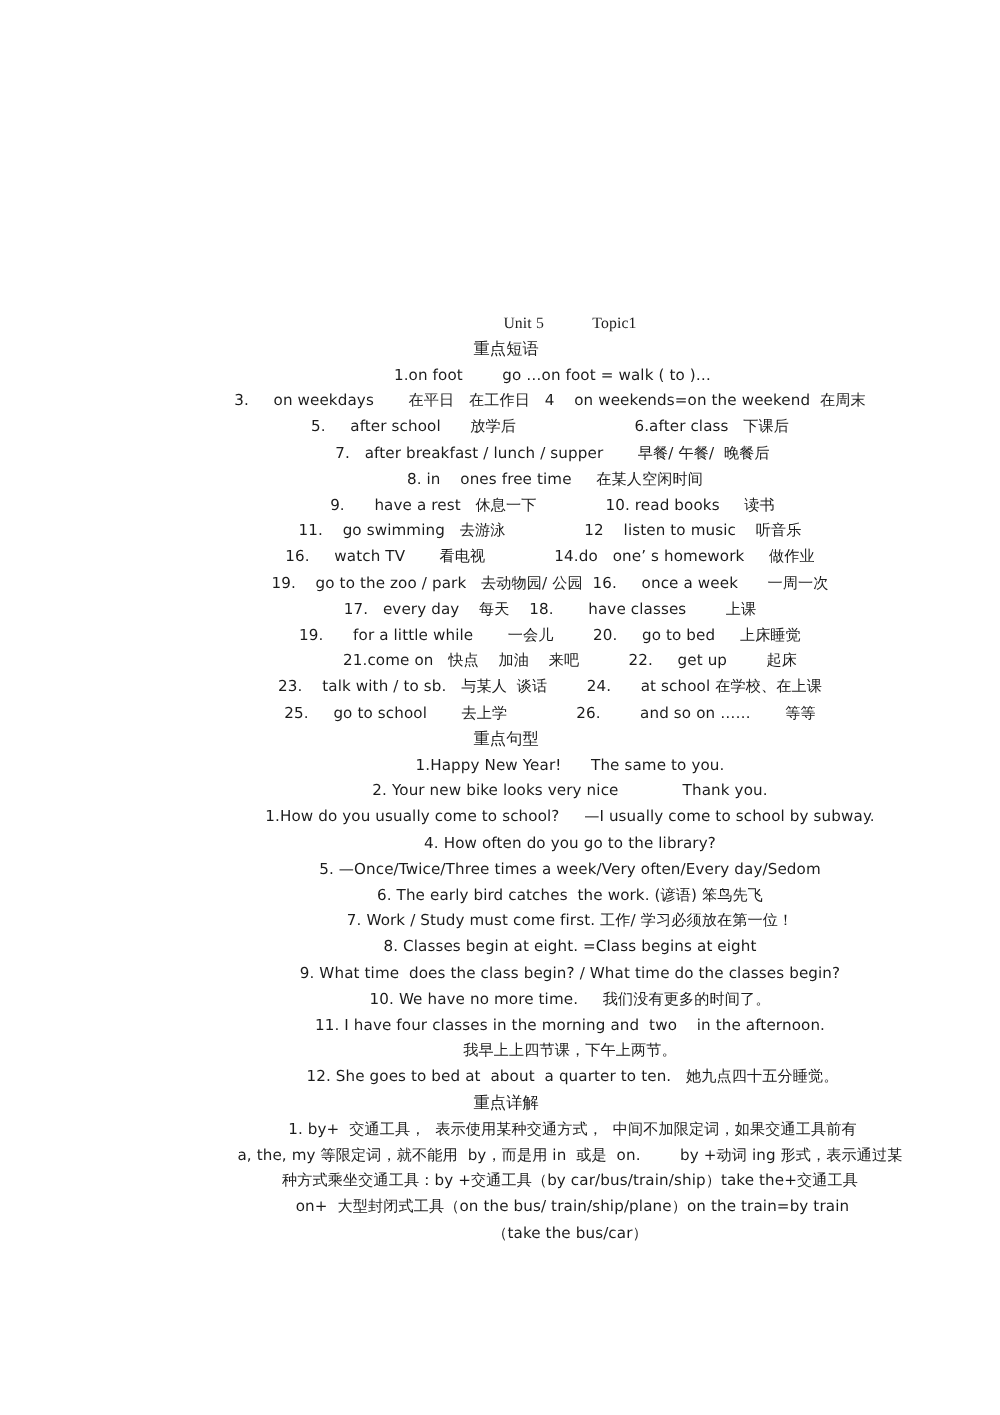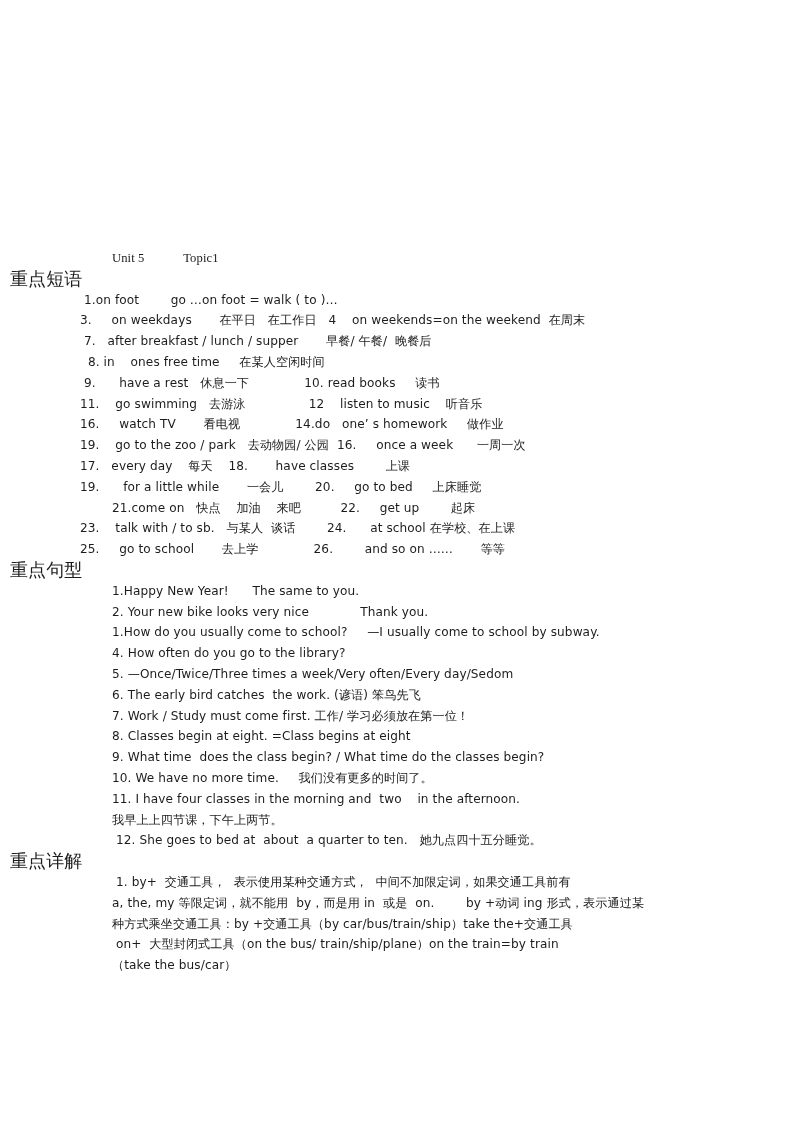--- a/index.html
+++ b/index.html
@@ -15,56 +15,58 @@
     background: #ffffff;
     overflow: hidden;
     font-family: "Liberation Serif", "DejaVu Serif", serif;
     color: #1a1a1a;
   }
   .doc-body {
     position: absolute;
     left: 0;
     top: 248px;
     width: 800px;
+    text-align: center;
   }
   .line {
     font-size: 12.3px;
     line-height: 20.8px;
     white-space: pre;
     color: #1c1c1c;
     letter-spacing: 0.1px;
   }
   
   .ind-0  { padding-left: 112px; }
   .ind-1  { padding-left: 80px; }
   .ind-2  { padding-left: 119px; }
 
   .cjk {
     font-family: "DejaVu Sans", "Liberation Sans", sans-serif;
     font-size: 12.1px;
   }
   .head-line { font-size: 12.6px; }
   .section-head {
     font-family: Liberation Sans, sans-serif;
-    font-size: 18px;
+    font-size: 13px;
     padding-left: 10px;
   }
 </style>
 </head>
 <body>
 
 <div class="page">
   <div class="doc-body">
 
     <div class="line head-line ind-0">Unit 5            Topic1</div>
 
     <div class="line section-head ind-2">重点短语</div>
 
     <div class="line cjk ind-1"> 1.on foot        go …on foot = walk ( to )…</div>
     <div class="line cjk ind-1">3.     on weekdays       在平日   在工作日   4    on weekends=on the weekend  在周末</div>
+    <div class="line cjk ind-1">5.     after school      放学后                        6.after class   下课后</div>
     <div class="line cjk ind-1"> 7.   after breakfast / lunch / supper       早餐/ 午餐/  晚餐后</div>
     <div class="line cjk ind-1">  8. in    ones free time     在某人空闲时间</div>
     <div class="line cjk ind-1"> 9.      have a rest   休息一下              10. read books     读书</div>
     <div class="line cjk ind-1">11.    go swimming   去游泳                12    listen to music    听音乐</div>
     <div class="line cjk ind-1">16.     watch TV       看电视              14.do   one’ s homework     做作业</div>
     <div class="line cjk ind-1">19.    go to the zoo / park   去动物园/ 公园  16.     once a week      一周一次</div>
     <div class="line cjk ind-1">17.   every day    每天    18.       have classes        上课</div>
     <div class="line cjk ind-1">19.      for a little while       一会儿        20.     go to bed     上床睡觉</div>
     <div class="line cjk ind-0">21.come on   快点    加油    来吧          22.     get up        起床</div>
     <div class="line cjk ind-1">23.    talk with / to sb.   与某人  谈话        24.      at school 在学校、在上课</div>

